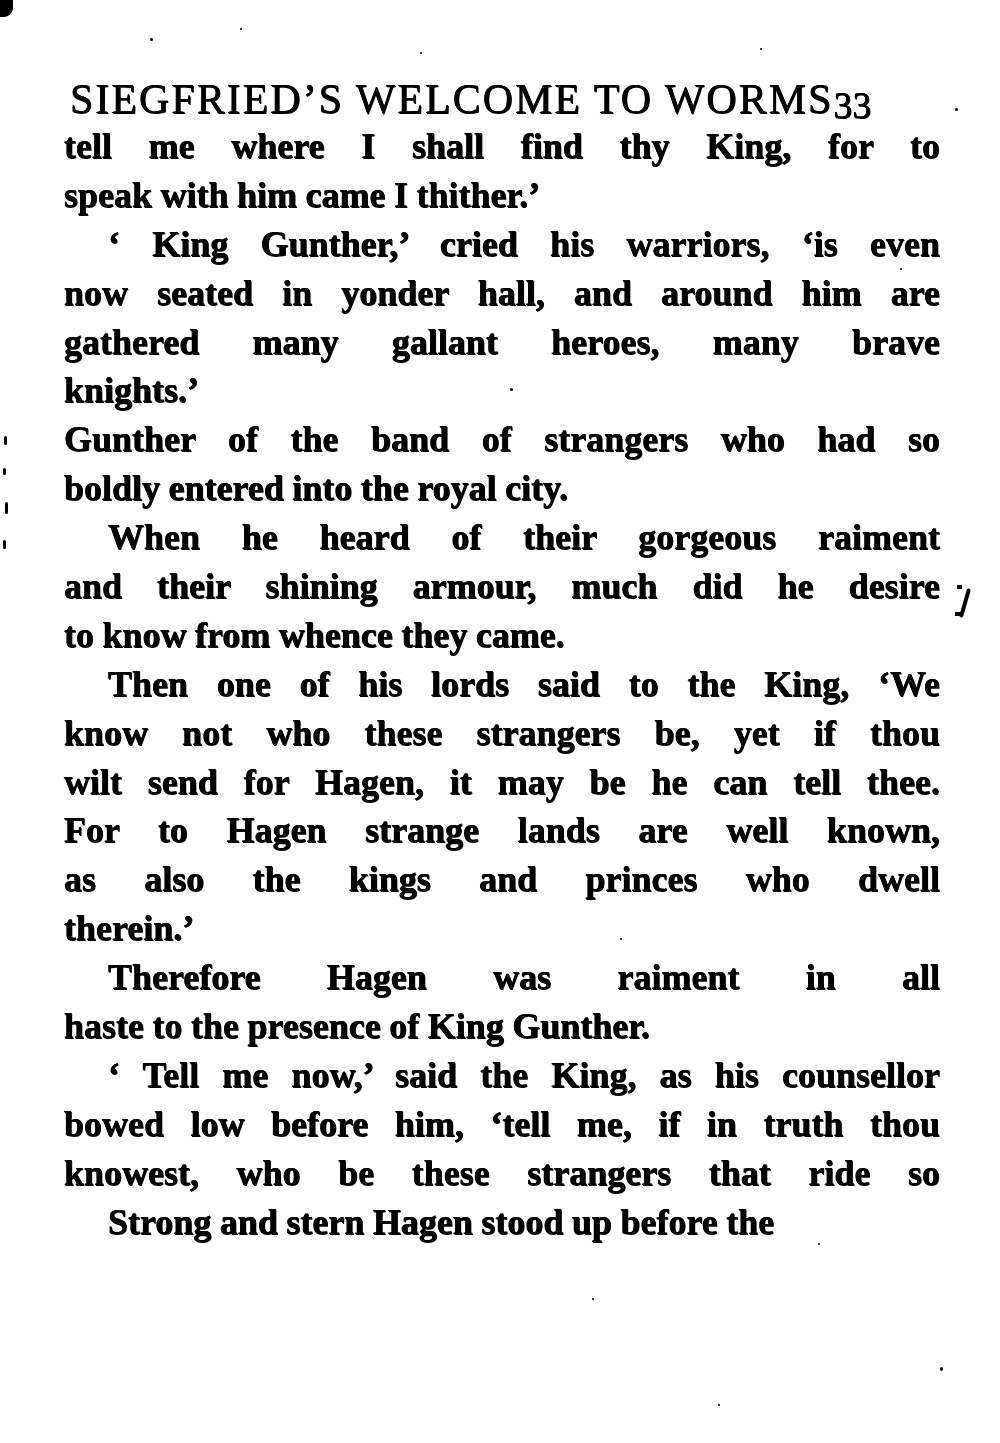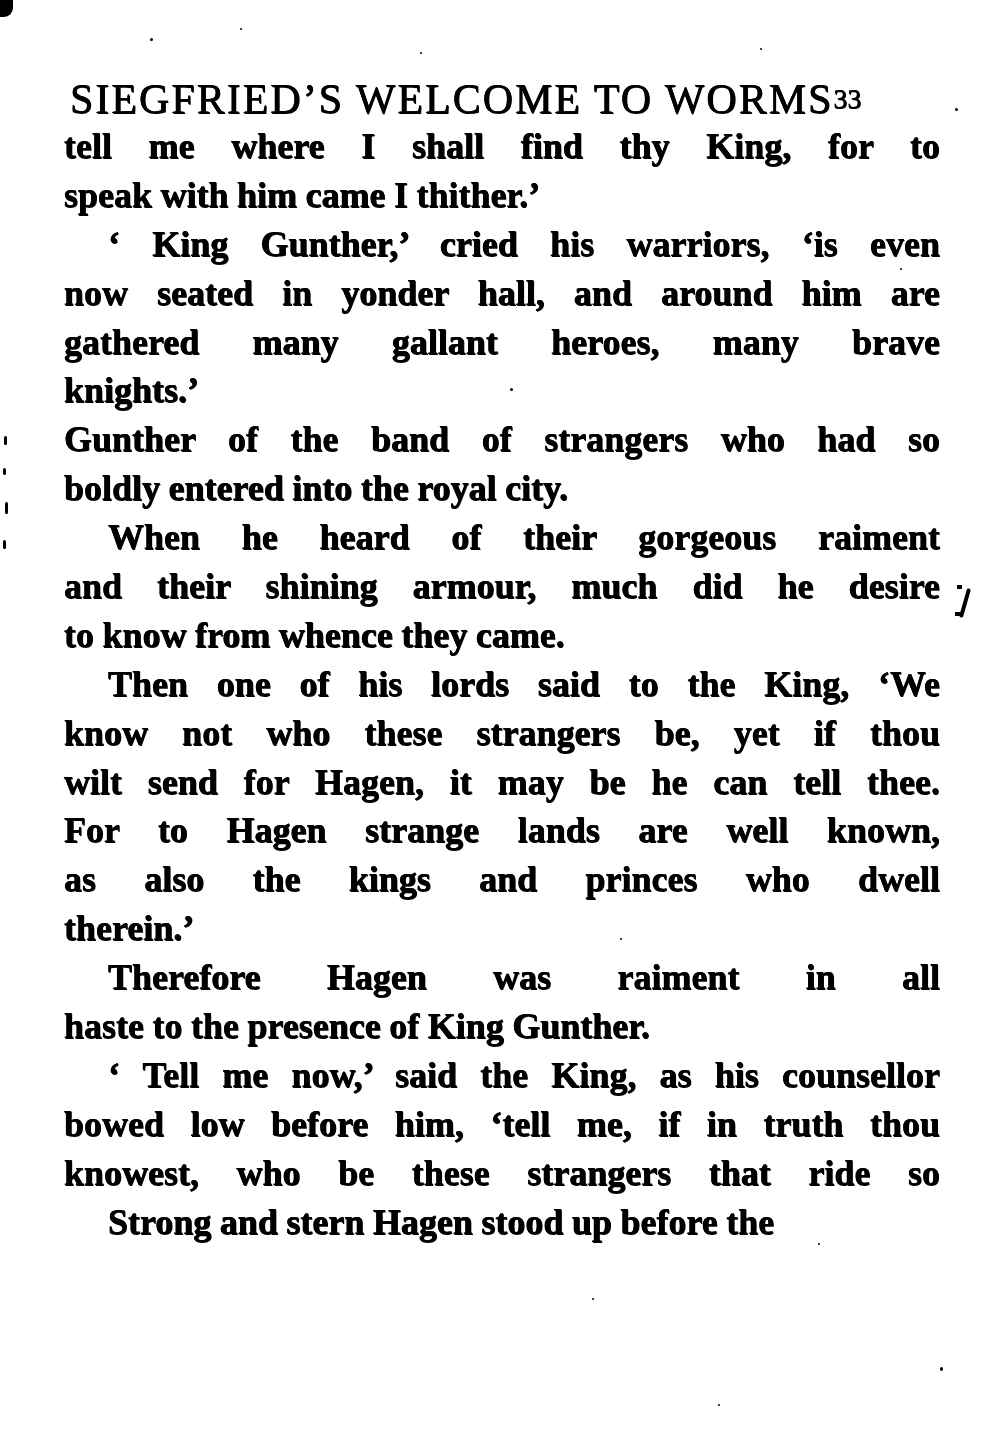--- a/index.html
+++ b/index.html
@@ -24,21 +24,21 @@
     font-weight: 400;
     text-shadow: 0.6px 0.6px 0 #000, -0.3px 0.3px 0 #000;
     margin-top: 17px;
   }
   .header .title {
     font-size: 42px;
     letter-spacing: 2px;
     white-space: nowrap;
   }
   .header .pagenum {
-    font-size: 28px;
+    font-size: 38px;
     margin-top: 8px;
   }
   
   .body-text {
     position: absolute;
     left: 64px; top: 122px; width: 876px;
     font-size: 36px;
     font-weight: 700;
     line-height: 48.9px;
     text-shadow: 0.6px 0.6px 0 #000, -0.3px 0.3px 0 #000;

